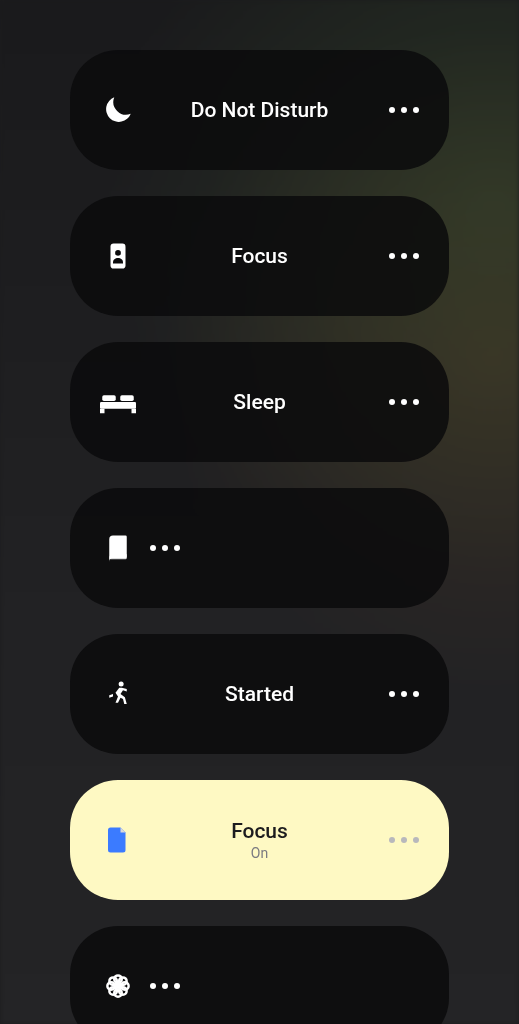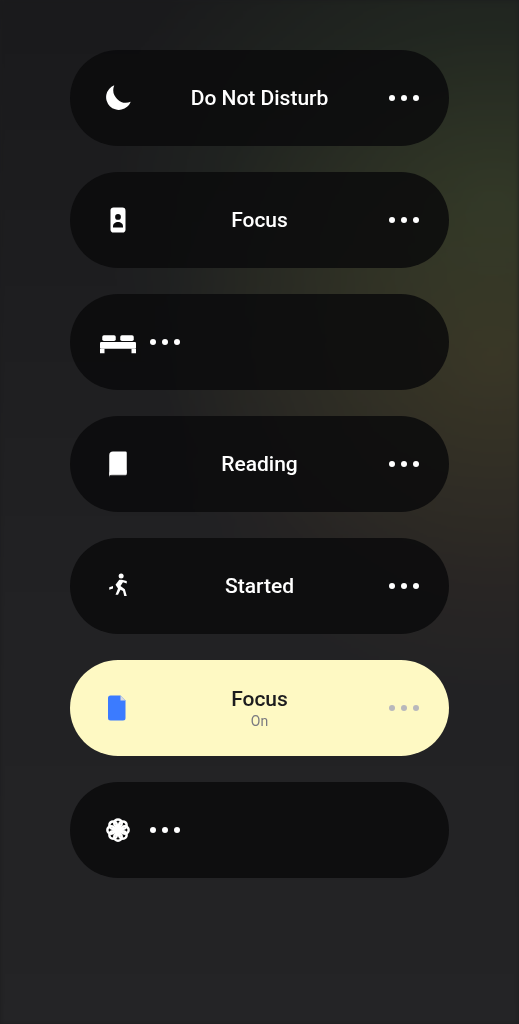--- a/index.html
+++ b/index.html
@@ -25,21 +25,21 @@
   .list {
     position: relative;
     padding: 50px 70px 0 70px;
     display: flex;
     flex-direction: column;
     gap: 26px;
   }
   .pill {
     display: flex;
     align-items: center;
-    height: 96px;
+    height: 120px;
     border-radius: 48px;
     background: rgba(10,10,12,0.85);
     padding: 0 30px 0 26px;
     cursor: pointer;
     position: relative;
   }
   .pill.active {
     background: #fef9c3;
   }
   .icon-box {
@@ -137,37 +137,37 @@
   <div class="pill">
     <span class="icon-box big">
       <svg viewBox="0 0 32 24" fill="currentColor">
           <rect x="2" y="6" width="12" height="5" rx="1.5"></rect>
           <rect x="18" y="6" width="12" height="5" rx="1.5"></rect>
           <rect x="0" y="12" width="32" height="6" rx="1"></rect>
           <rect x="0" y="18" width="4" height="4"></rect>
           <rect x="28" y="18" width="4" height="4"></rect>
         </svg>
     </span>
+    <div class="labels">
+      <span class="label">Sleep</span>
+    </div>
     <span class="more">
       <span class="dot"></span>
         <span class="dot"></span>
         <span class="dot"></span>
     </span>
   </div>
 
   <div class="pill">
     <span class="icon-box">
       <svg viewBox="0 0 24 24" fill="currentColor">
           <path d="M6 2h12a1 1 0 0 1 1 1v16a1 1 0 0 1-1 1H8a3 3 0 0 0-3 3V5a3 3 0 0 1 3-3z"></path>
           <path d="M5 20a3 3 0 0 1 3-3h11v3a1 1 0 0 1-1 1H6a1 1 0 0 1-1-1z" opacity="0.85"></path>
         </svg>
     </span>
-    <div class="labels">
-      <span class="label">Reading</span>
-    </div>
     <span class="more">
       <span class="dot"></span>
         <span class="dot"></span>
         <span class="dot"></span>
     </span>
   </div>
 
   <div class="pill">
     <span class="icon-box">
       <svg viewBox="0 0 24 24" fill="currentColor">

